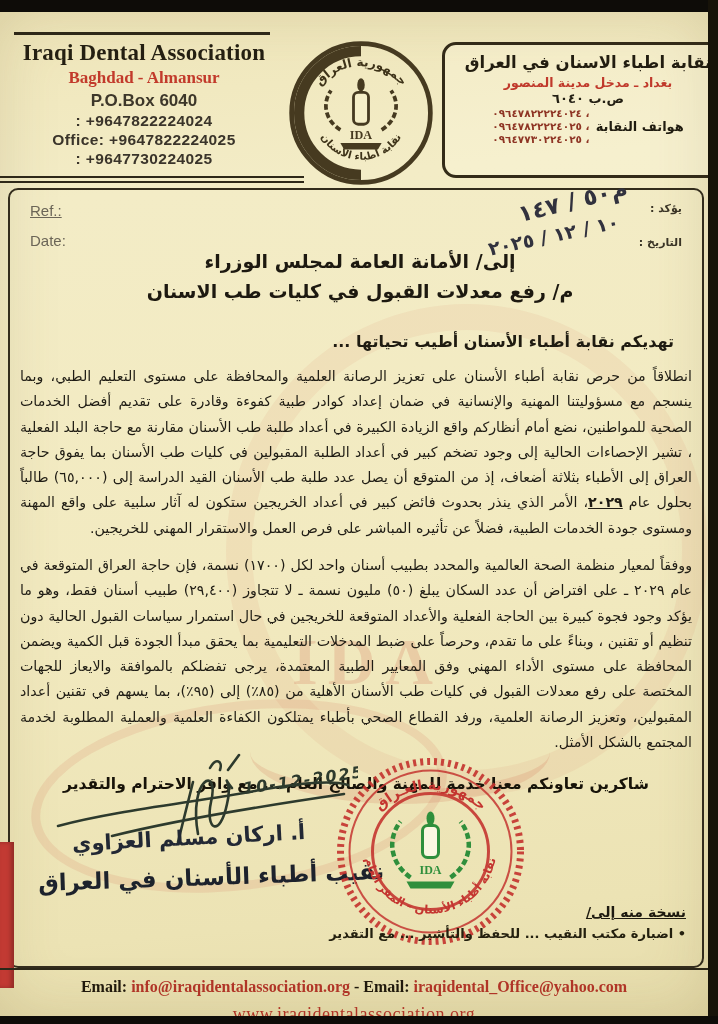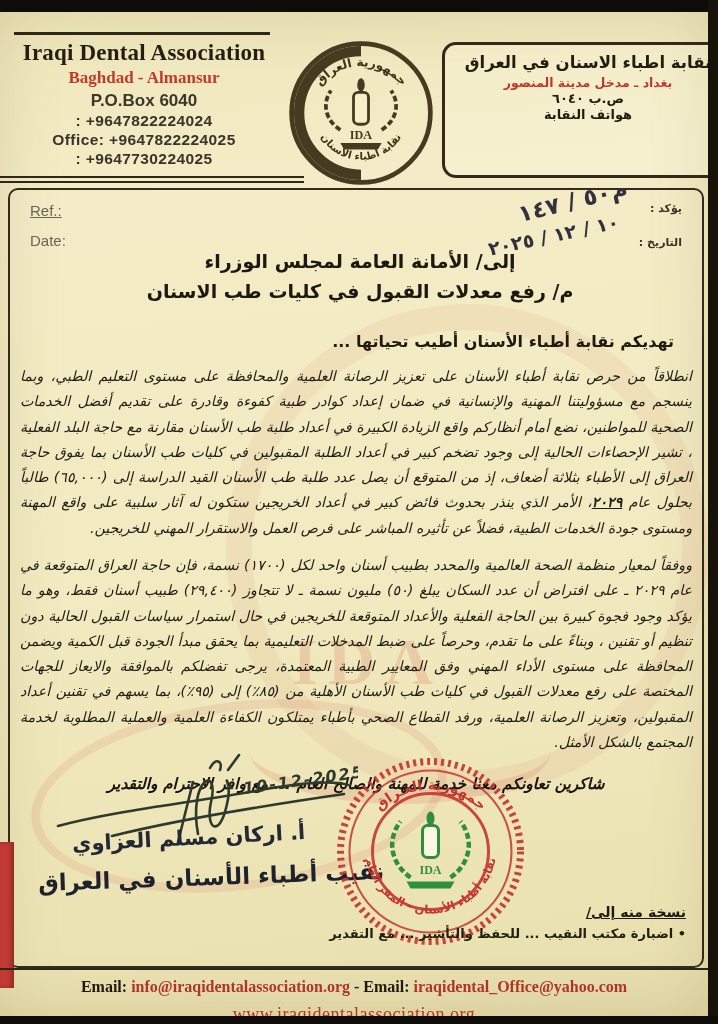--- a/index.html
+++ b/index.html
@@ -60,21 +60,21 @@
     transform:rotate(-12deg);font-weight:bold;letter-spacing:1px;
   }
 
   .to-line{position:absolute;left:60px;top:238px;width:600px;text-align:center;direction:rtl;font-weight:bold;font-size:19px;color:#1d1910;}
   .subj-line{position:absolute;left:60px;top:268px;width:600px;text-align:center;direction:rtl;font-weight:bold;font-size:19px;color:#1d1910;}
 
   .greeting{position:absolute;right:34px;top:320px;direction:rtl;font-weight:bold;font-size:16px;color:#1f1b11;}
 
   .bodytext{
     position:absolute;left:20px;top:352px;width:672px;direction:rtl;text-align:justify;
-    font-size:14.2px;line-height:1.78;color:#1f1c14;font-style:italic;
+    font-size:14.2px;line-height:1.78;color:#1f1c14;
   }
   .bodytext p{margin:0 0 12px 0;}
   .yr{font-weight:bold;text-decoration:underline;}
   .closing{margin-top:16px;text-align:center;font-weight:bold;font-size:15.5px;color:#171309;}
 
   
   .wm-circle{
     position:absolute;left:226px;top:292px;width:430px;height:440px;border-radius:50%;
     border:26px solid rgba(214,130,95,.10);pointer-events:none;
   }
@@ -163,20 +163,25 @@
       <path d="M58 112 L102 112 L98 119 L62 119 Z" fill="#463a20"></path>
     </svg>
   </div>
 
   <div class="hdr-ar">
     <div class="t">نقابة اطباء الاسنان في العراق</div>
     <div class="a">بغداد ـ مدخل مدينة المنصور</div>
     <div class="pb">ص.ب ٦٠٤٠</div>
     <div class="row">
       <span class="lbl">هواتف النقابة</span>
+      <span class="nums">
+        <div>٠٩٦٤٧٨٢٢٢٢٤٠٢٤ ،</div>
+        <div>٠٩٦٤٧٨٢٢٢٢٤٠٢٥ ،</div>
+        <div>٠٩٦٤٧٧٣٠٢٢٤٠٢٥ ،</div>
+      </span>
     </div>
   </div>
 
   <div class="main-box"></div>
 
   <div class="ref">Ref.:</div>
   <div class="date">Date:</div>
   <div class="num-lbl">يؤكد :</div>
   <div class="num-val">م٥٠ / ١٤٧</div>
   <div class="date-lbl">التاريخ :</div>

